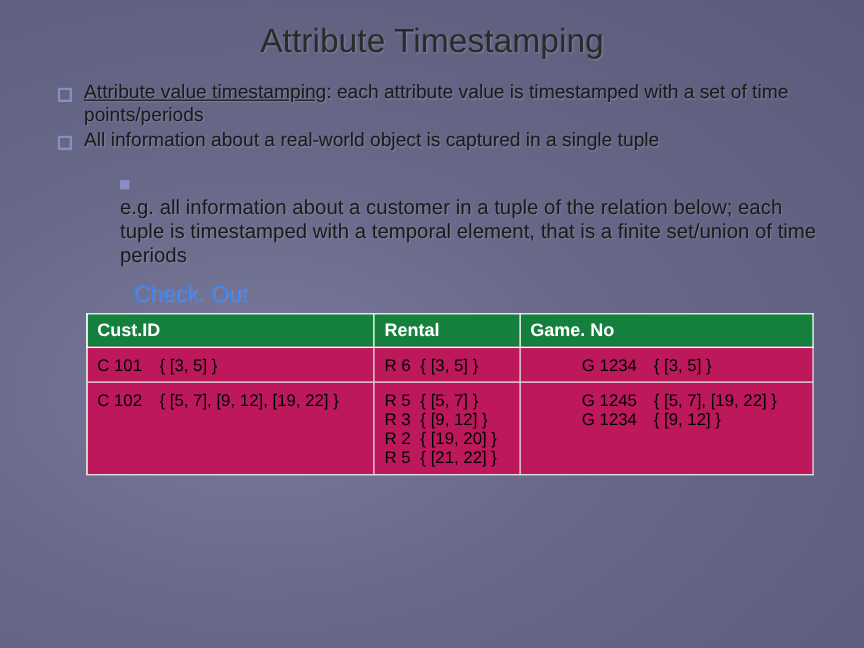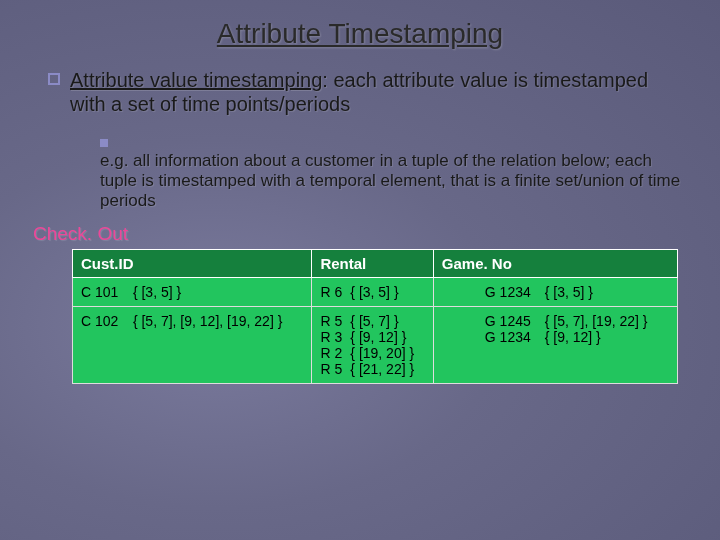--- a/index.html
+++ b/index.html
@@ -13,38 +13,37 @@
     overflow: hidden;
     position: relative;
   }
   .title {
     text-align: center;
     font-size: 28px;
     color: #2a2a2a;
     padding-top: 18px;
     padding-bottom: 18px;
     text-shadow: 1px 1px 2px rgba(255,255,255,0.2);
-    text-decoration: underline;
   }
   .top-bullets {
     padding: 0 38px 0 48px;
   }
   .bullet-row {
     display: flex;
     align-items: flex-start;
     margin-bottom: 2px;
   }
   .sq {
     flex: 0 0 auto;
     margin-right: 10px;
     margin-top: 5px;
   }
   .sq svg { display: block; }
   .bullet-text {
-    font-size: 20px;
+    font-size: 16px;
     line-height: 1.2;
     color: #1a1a1a;
     text-shadow: 1px 1px 1px rgba(255,255,255,0.15);
   }
   .bullet-text .u { text-decoration: underline; }
   .sub-bullets {
     padding: 10px 38px 0 100px;
   }
   .sub-row {
     display: flex;
@@ -57,22 +56,22 @@
     margin-top: 5px;
   }
   .sub-text {
     font-size: 17px;
     line-height: 1.18;
     color: #1a1a1a;
     text-shadow: 1px 1px 1px rgba(255,255,255,0.15);
   }
   .table-title {
     font-size: 19px;
-    color: #ec4899;
-    padding: 12px 0 4px 33px;
+    color: #3b82f6;
+    padding: 12px 0 4px 111px;
     text-shadow: 1px 1px 1px rgba(255,255,255,0.15);
   }
   .tablewrap {
     margin: 0 42px 0 72px;
     background: #fff;
   }
   table {
     width: 100%;
     border-collapse: collapse;
     font-size: 14px;
@@ -84,21 +83,21 @@
     text-align: left;
     font-weight: bold;
     padding: 5px 8px;
     border: 1px solid #fff;
     font-size: 15px;
   }
   td {
     padding: 6px 8px;
     border: 1px solid #ddd;
     vertical-align: top;
-    background: #22c55e;
+    background: #be185d;
   }
   .cell-line { white-space: nowrap; }
   .cell-key { display: inline-block; min-width: 48px; }
   .cell-key2 { display: inline-block; min-width: 26px; }
   .cell-key3 { display: inline-block; min-width: 56px; margin-left: 43px; }
 </style>
 </head>
 <body>
 
 <div class="title">Attribute Timestamping</div>
@@ -106,20 +105,28 @@
 <div class="top-bullets">
   <div class="bullet-row">
     <span class="sq">
       <svg width="12" height="12">
           <rect x="1" y="1" width="10" height="10" fill="none" stroke="#8b8bc6" stroke-width="2"></rect>
         </svg>
     </span>
     <span class="bullet-text">
       <span class="u">Attribute value timestamping</span><span>: each attribute value is timestamped with a set of time points/periods</span>
     </span>
+  </div>
+  <div class="bullet-row">
+    <span class="sq">
+      <svg width="12" height="12">
+          <rect x="1" y="1" width="10" height="10" fill="none" stroke="#8b8bc6" stroke-width="2"></rect>
+        </svg>
+    </span>
+    <span class="bullet-text">All information about a real-world object is captured in a single tuple</span>
   </div>
 </div>
 
 <div class="sub-bullets">
   <div class="sub-row">
     <span class="sub-sq">
       <svg width="8" height="8">
           <rect x="0" y="0" width="8" height="8" fill="#8b8bc6"></rect>
         </svg>
     </span>

